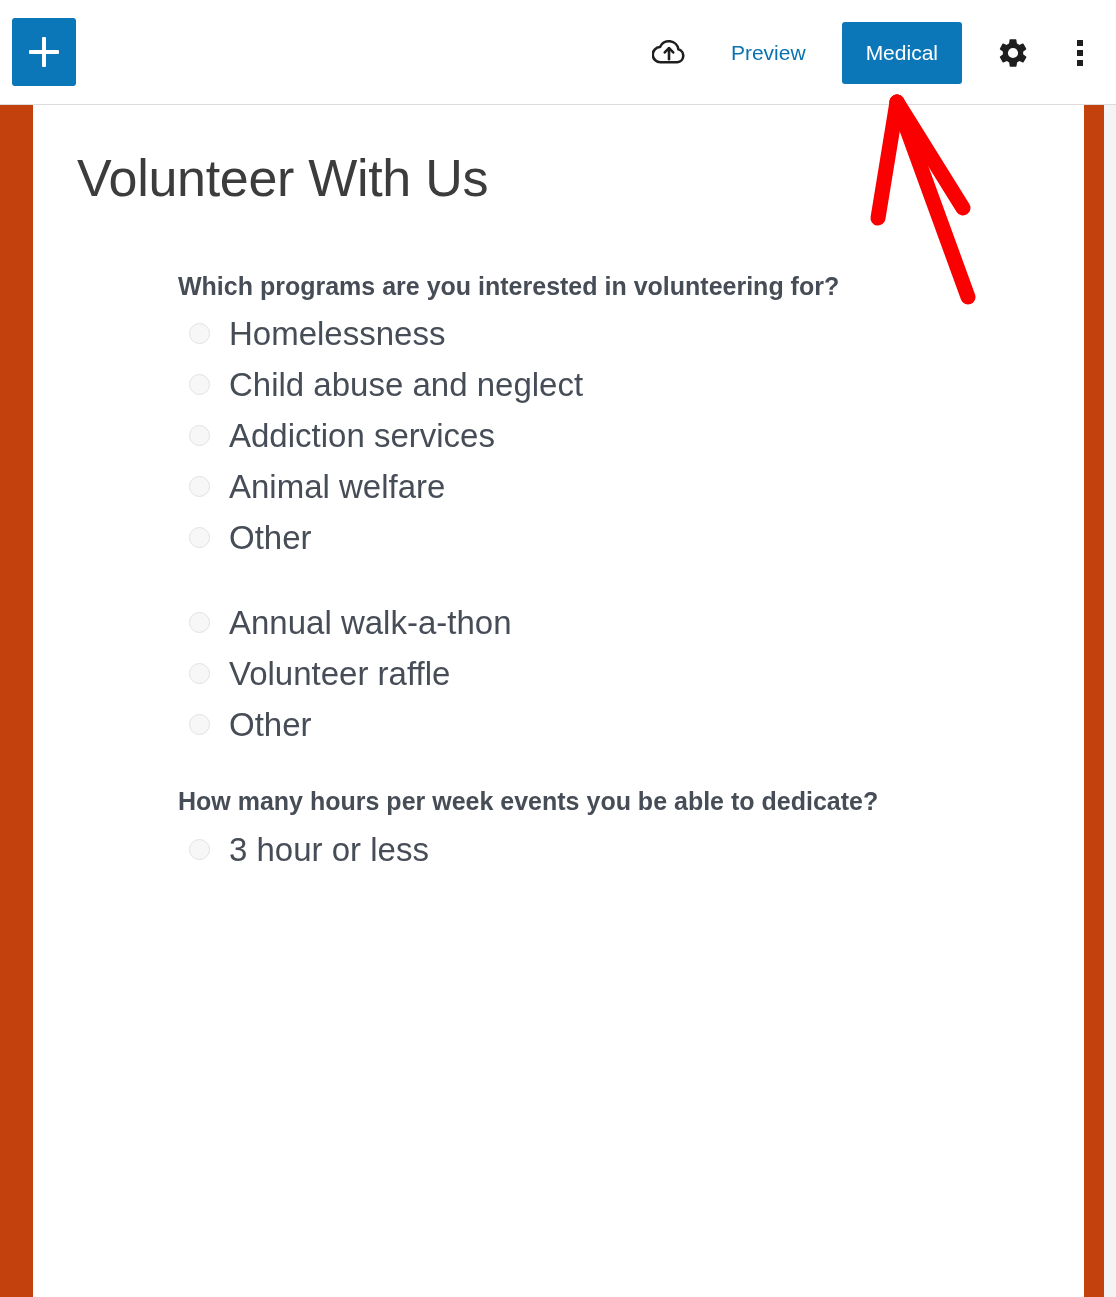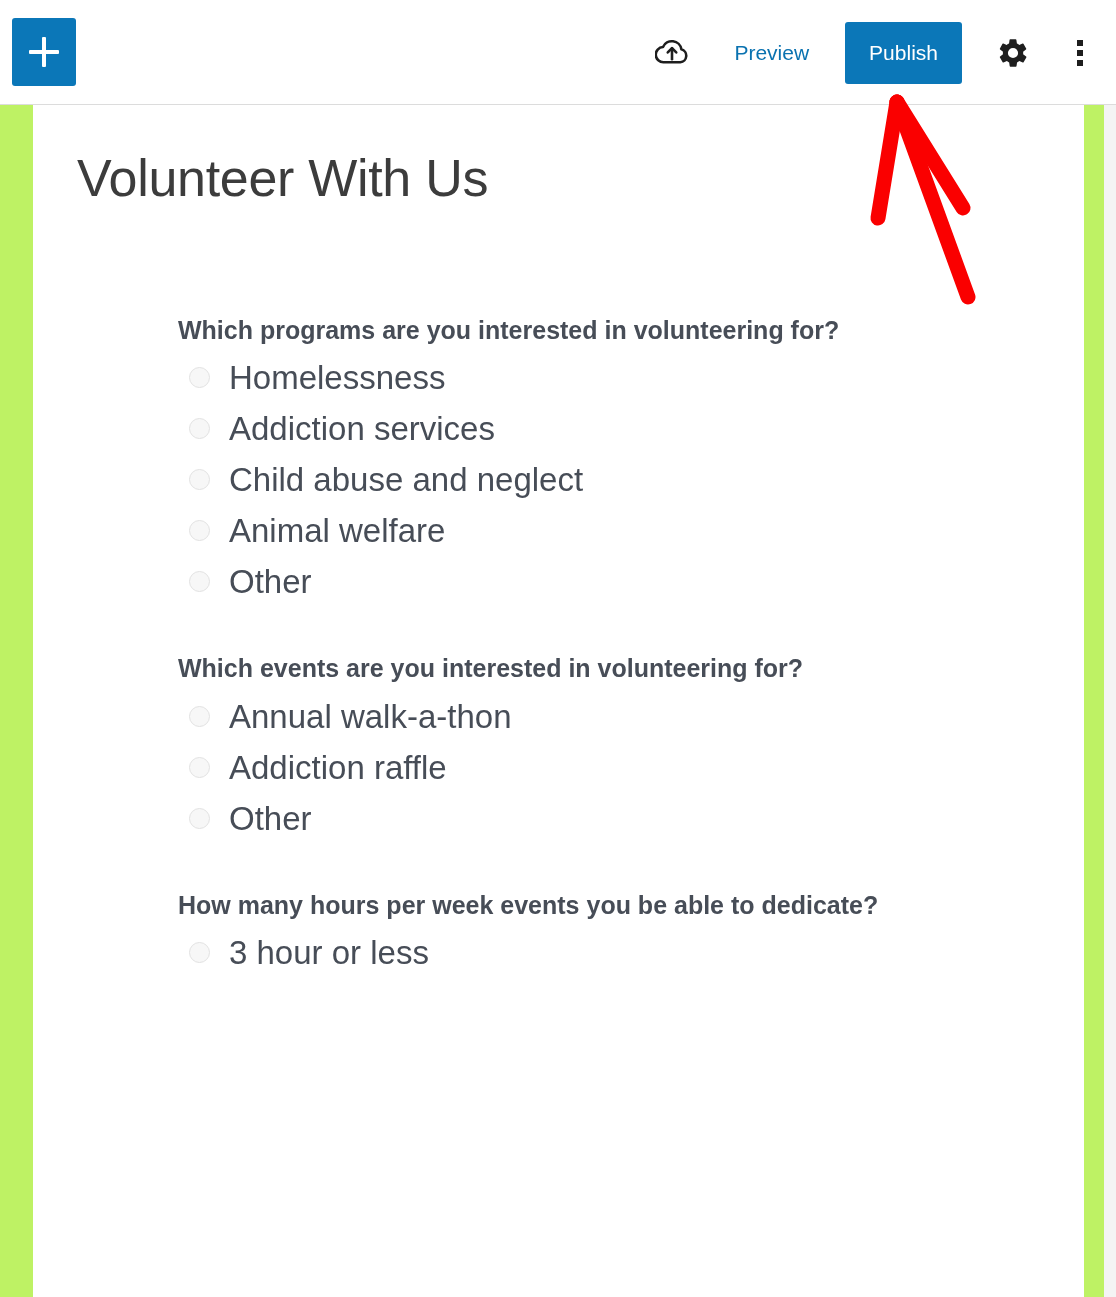--- a/index.html
+++ b/index.html
@@ -115,21 +115,21 @@
     width: 6px; height: 6px; background: #1e1e1e; display: block; margin: 4px auto;
   }
 
   
   .canvas-wrap {
     position: absolute;
     top: 105px;
     left: 0;
     width: 1104px;
     height: 1192px;
-    background: #bef264;
+    background: #c2410c;
   }
   .editor-page {
     position: absolute;
     top: 0;
     left: 33px;
     width: 1051px;
     min-height: 1192px;
     background: #ffffff;
   }
 
@@ -142,21 +142,20 @@
     letter-spacing: -0.3px;
     line-height: 1.15;
   }
 
   .form-body {
     padding: 60px 0 0 145px;
   }
 
   .question-block {
     margin-bottom: 34px;
-    margin-top: 44px;
   }
   .question-label {
     font-size: 25px;
     font-weight: bold;
     color: #474d57;
     line-height: 1.42;
     margin: 0 0 4px 0;
     max-width: 760px;
   }
   .options-list {
@@ -213,21 +212,21 @@
     <button class="icon-btn cloud-btn">
       <svg width="34" height="30" viewBox="0 0 24 22">
         <path d="M18.9 8.3A7.1 7.1 0 0 0 5.4 6.6 5.6 5.6 0 0 0 6 17.8h12.1a4.85 4.85 0 0 0 .8-9.5z" fill="none" stroke="#1e1e1e" stroke-width="1.9" stroke-linejoin="round"></path>
         <path d="M12 15.6V7.6" fill="none" stroke="#1e1e1e" stroke-width="1.9" stroke-linecap="round"></path>
         <path d="M8.9 10.6 12 7.4l3.1 3.2" fill="none" stroke="#1e1e1e" stroke-width="1.9" stroke-linecap="round" stroke-linejoin="round"></path>
       </svg>
     </button>
 
     <button class="preview-btn">Preview</button>
 
-    <button class="publish-btn">Publish</button>
+    <button class="publish-btn">Medical</button>
 
     <button class="icon-btn gear-btn">
       <svg width="34" height="34" viewBox="0 0 24 24">
         <path fill="#1e1e1e" d="M19.14 12.94a7.48 7.48 0 0 0 .06-.94 7.48 7.48 0 0 0-.06-.94l2.03-1.58a.5.5 0 0 0 .12-.62l-1.92-3.32a.5.5 0 0 0-.6-.22l-2.39.96a7.1 7.1 0 0 0-1.62-.94l-.36-2.54a.5.5 0 0 0-.5-.42h-3.84a.5.5 0 0 0-.5.42l-.36 2.54c-.59.24-1.13.56-1.62.94l-2.39-.96a.5.5 0 0 0-.6.22L2.77 8.86a.5.5 0 0 0 .12.62l2.03 1.58c-.04.31-.06.63-.06.94s.02.63.06.94l-2.03 1.58a.5.5 0 0 0-.12.62l1.92 3.32c.12.22.38.3.6.22l2.39-.96c.49.38 1.03.7 1.62.94l.36 2.54a.5.5 0 0 0 .5.42h3.84a.5.5 0 0 0 .5-.42l.36-2.54c.59-.24 1.13-.56 1.62-.94l2.39.96c.22.08.48 0 .6-.22l1.92-3.32a.5.5 0 0 0-.12-.62zM12 15.6A3.6 3.6 0 1 1 15.6 12 3.6 3.6 0 0 1 12 15.6z"></path>
       </svg>
     </button>
 
     <button class="icon-btn kebab-btn">
       <span>
         <span class="kebab-dot"></span>
@@ -248,47 +247,46 @@
 
       <div class="question-block">
         <div class="question-label">Which programs are you interested in volunteering for?</div>
         <ul class="options-list">
           <li class="option-row">
             <span class="radio-circle"></span>
             <span class="option-label">Homelessness</span>
           </li>
           <li class="option-row">
             <span class="radio-circle"></span>
+            <span class="option-label">Child abuse and neglect</span>
+          </li>
+          <li class="option-row">
+            <span class="radio-circle"></span>
             <span class="option-label">Addiction services</span>
-          </li>
-          <li class="option-row">
-            <span class="radio-circle"></span>
-            <span class="option-label">Child abuse and neglect</span>
           </li>
           <li class="option-row">
             <span class="radio-circle"></span>
             <span class="option-label">Animal welfare</span>
           </li>
           <li class="option-row">
             <span class="radio-circle"></span>
             <span class="option-label">Other</span>
           </li>
         </ul>
       </div>
 
       <div class="question-block">
-        <div class="question-label">Which events are you interested in volunteering for?</div>
         <ul class="options-list">
           <li class="option-row">
             <span class="radio-circle"></span>
             <span class="option-label">Annual walk-a-thon</span>
           </li>
           <li class="option-row">
             <span class="radio-circle"></span>
-            <span class="option-label">Addiction raffle</span>
+            <span class="option-label">Volunteer raffle</span>
           </li>
           <li class="option-row">
             <span class="radio-circle"></span>
             <span class="option-label">Other</span>
           </li>
         </ul>
       </div>
 
       <div class="question-block">
         <div class="question-label">How many hours per week events you be able to dedicate?</div>

